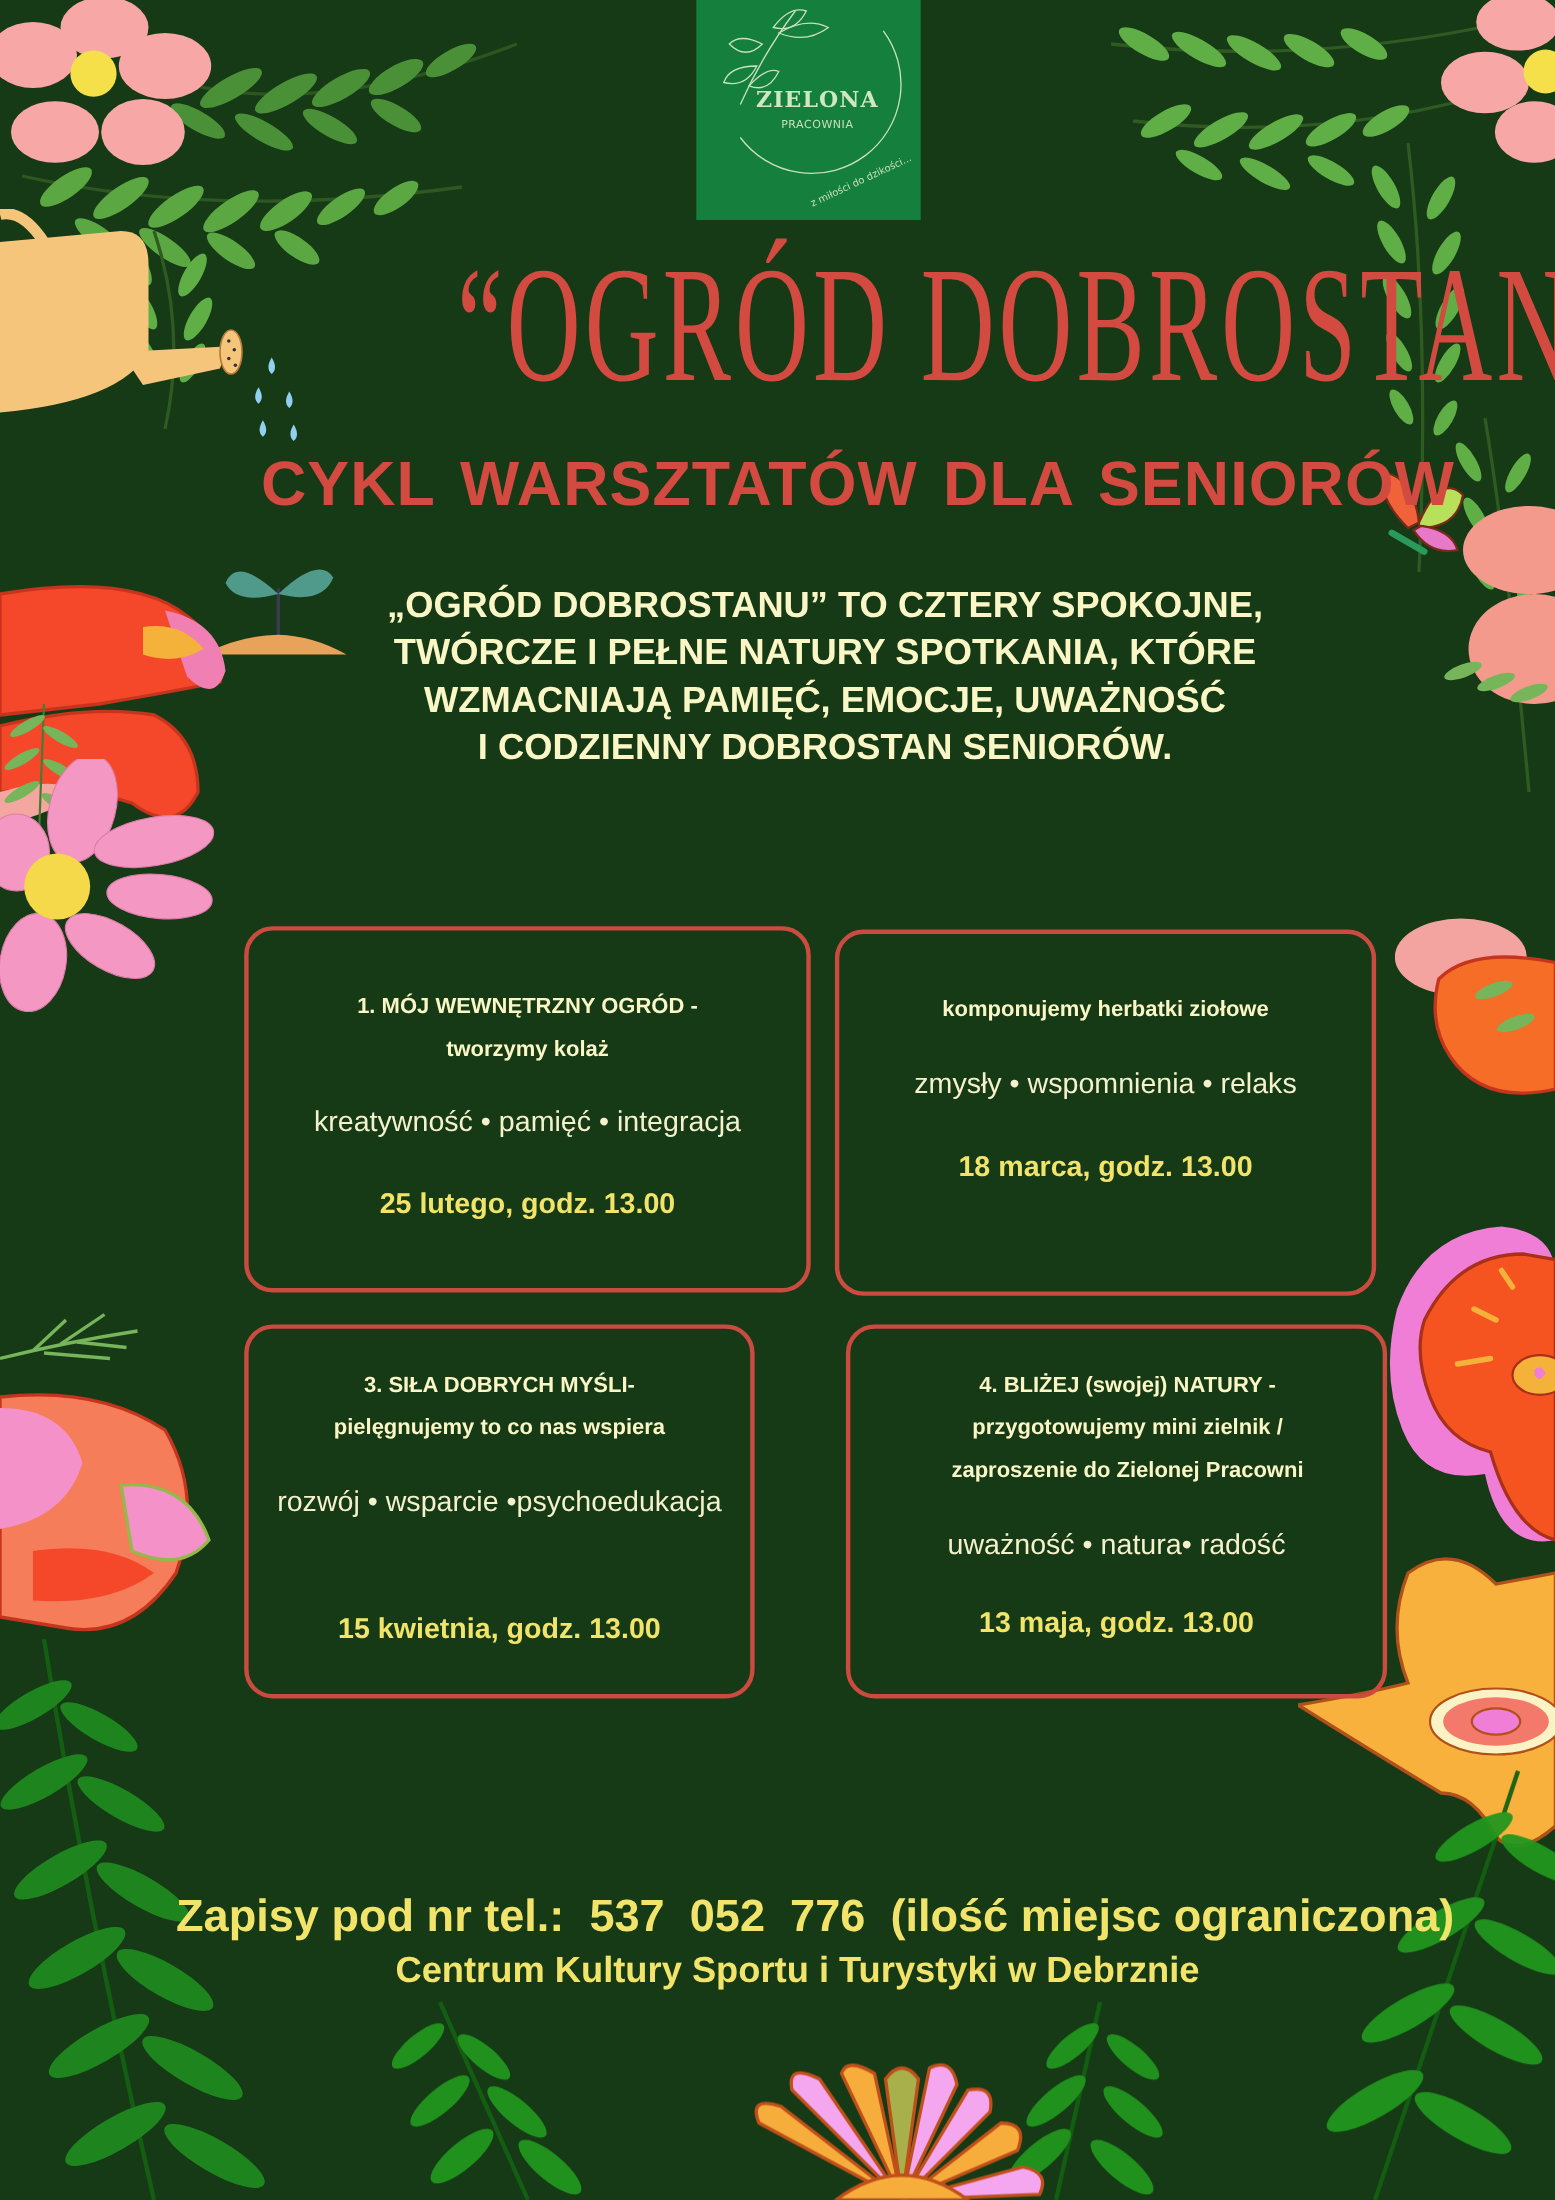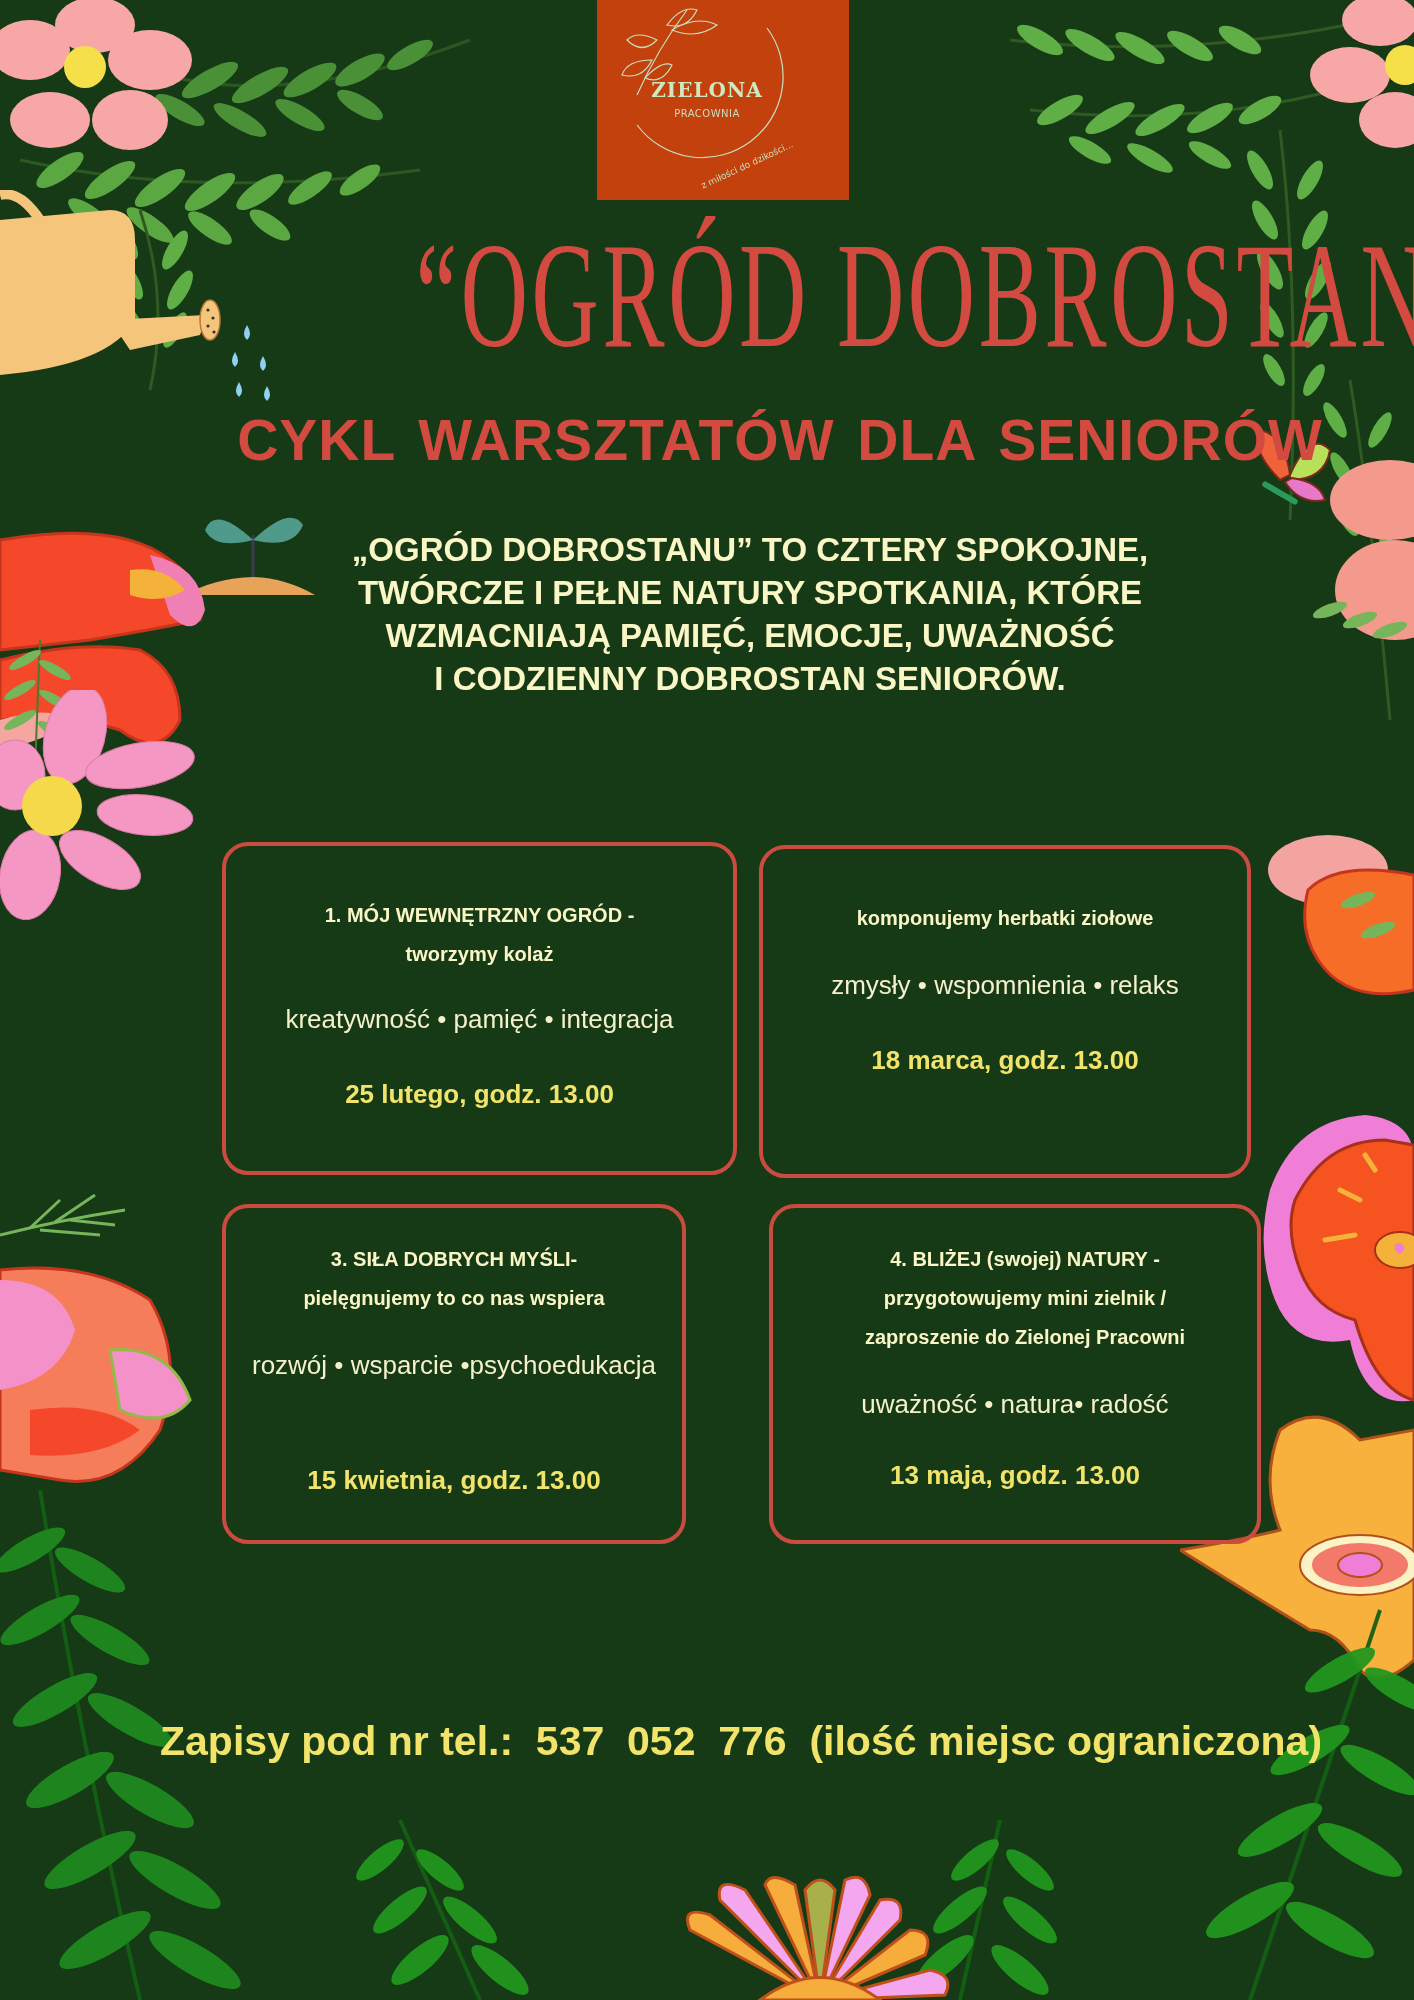--- a/index.html
+++ b/index.html
@@ -1,19 +1,19 @@
 <!DOCTYPE html>
 <html><head>
 <meta charset="utf-8">
 <style>
   html, body { margin: 0; padding: 0; }
   body { width: 1414px; height: 2000px; background: #163a16; overflow: hidden; position: relative; font-family: "Liberation Sans", sans-serif; }
   .poster { position: absolute; left: 0; top: 0; width: 1414px; height: 2000px; background: #163a16; overflow: hidden; }
   .deco { position: absolute; }
-  .logo { position: absolute; left: 597px; top: 0; width: 252px; height: 200px; background: #c2410c; }
+  .logo { position: absolute; left: 633px; top: 0; width: 204px; height: 200px; background: #15803d; }
   .logo svg { position: absolute; left: 0; top: 0; }
   .logo-name { position: absolute; left: 0; width: 220px; top: 78px; text-align: center; font-family: "DejaVu Serif", serif; font-weight: bold; font-size: 20px; color: #cfe8c2; letter-spacing: 1px; }
   .logo-sub { position: absolute; left: 0; width: 220px; top: 108px; text-align: center; font-family: "DejaVu Sans", sans-serif; font-size: 10px; color: #c9dfbf; letter-spacing: 0.5px; }
   .logo-tag { position: absolute; left: 100px; top: 160px; font-size: 9px; color: #c9dfbf; transform: rotate(-25deg); font-family: "DejaVu Sans", sans-serif; }
 
   .title { position: absolute; left: 220px; top: 220px; width: 1030px; text-align: center; font-family: "Liberation Serif", serif; font-size: 150px; line-height: 150px; color: #d34a40; transform: scaleX(0.62); transform-origin: center; letter-spacing: 6px; white-space: nowrap; }
   .subtitle { position: absolute; left: 200px; top: 407px; width: 1160px; text-align: center; font-family: "Liberation Sans", sans-serif; font-weight: bold; font-size: 57px; color: #d34a40; letter-spacing: 1px; word-spacing: 6px; }
   .intro { position: absolute; left: 280px; top: 528px; width: 940px; text-align: center; font-family: "Liberation Sans", sans-serif; font-weight: bold; font-size: 33px; line-height: 43px; color: #fbf6c6; }
   .intro div { white-space: nowrap; text-align: center; }
 
@@ -363,14 +363,15 @@
     <div class="card-title" style="margin-top:32px;margin-left:20px;">
       <div>4. BLIŻEJ (swojej) NATURY -</div>
       <div>przygotowujemy mini zielnik /</div>
       <div style="white-space:nowrap;">zaproszenie do Zielonej Pracowni</div>
     </div>
     <div class="card-tags" style="margin-top:32px;">uważność • natura• radość</div>
     <div class="card-date" style="margin-top:40px;">13 maja, godz. 13.00</div>
   </div>
 
   <div class="footer1">Zapisy pod nr tel.:  537  052  776  (ilość miejsc ograniczona)</div>
+  <div class="footer2">Centrum Kultury Sportu i Turystyki w Debrznie</div>
 
 </div>
 
 </body></html>

